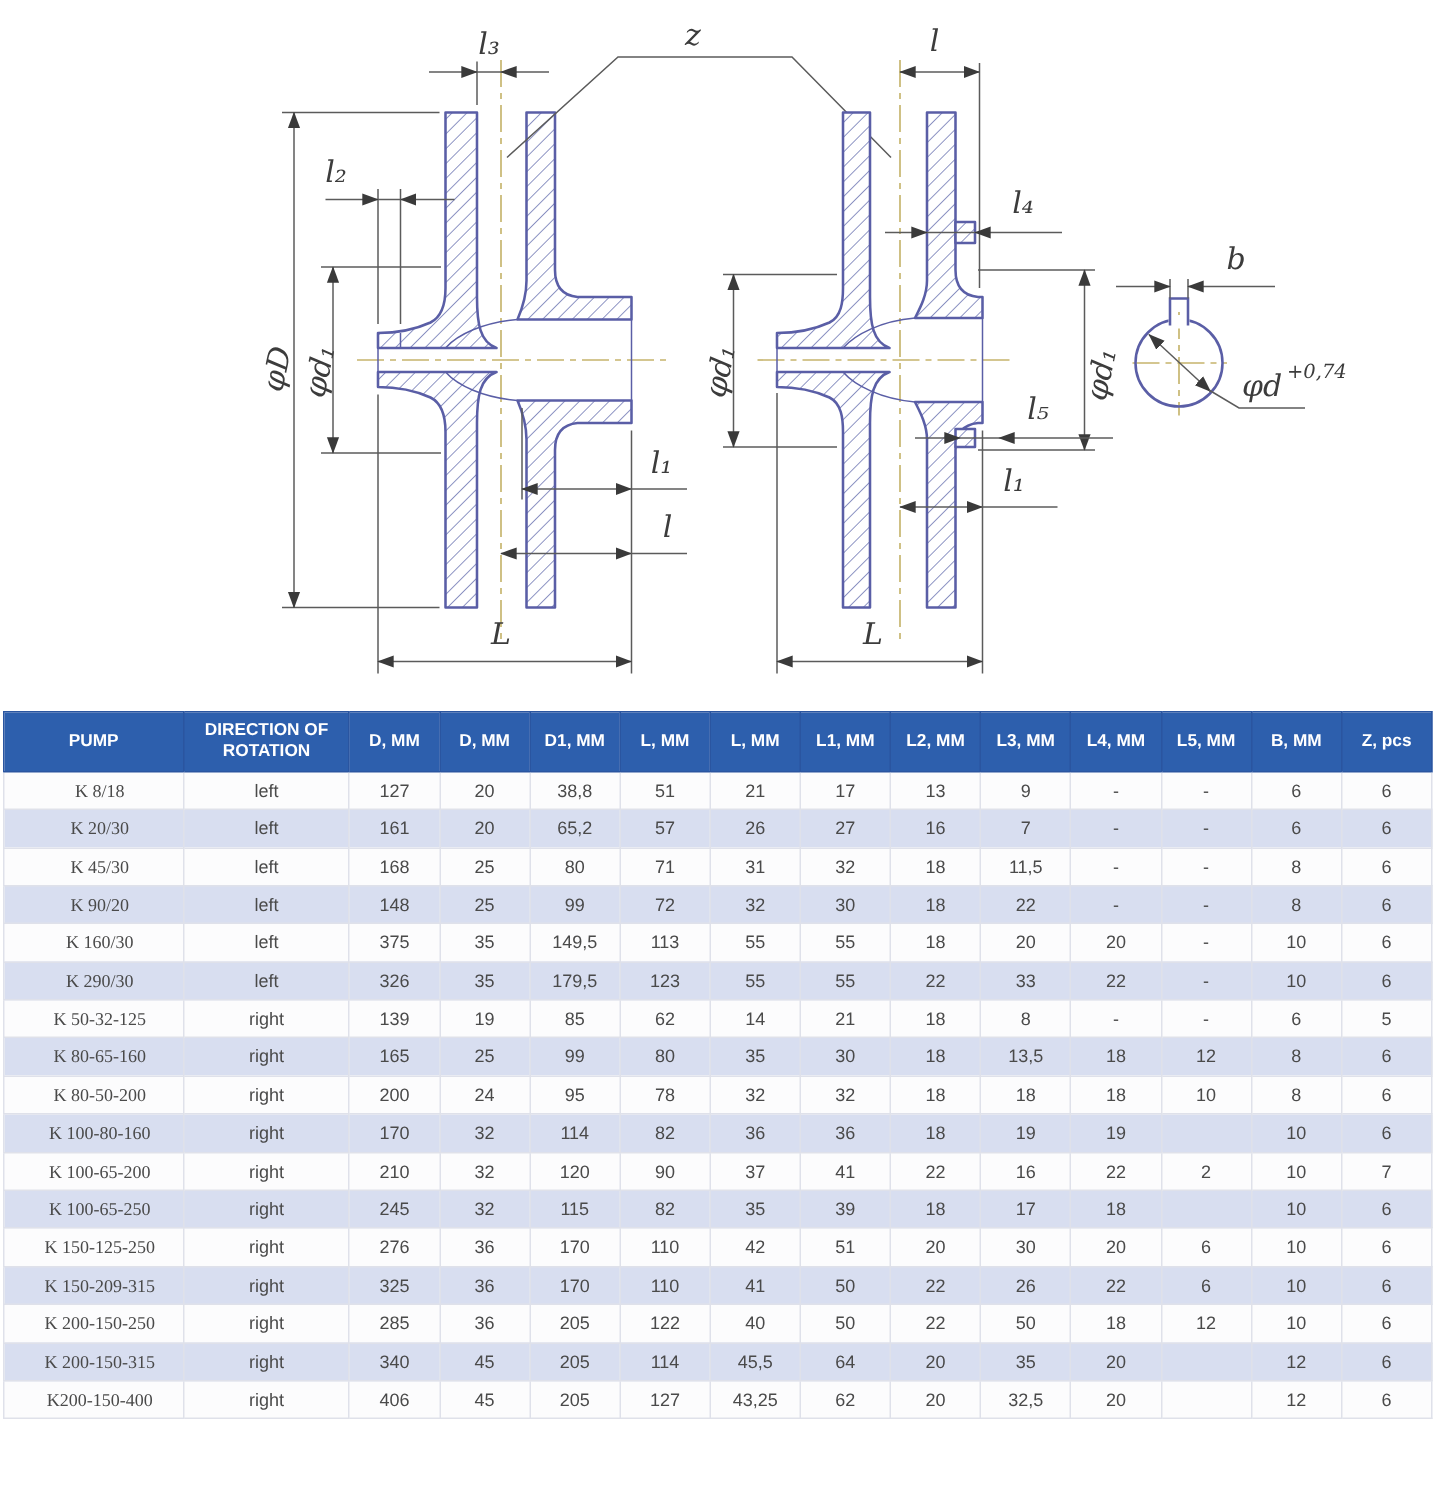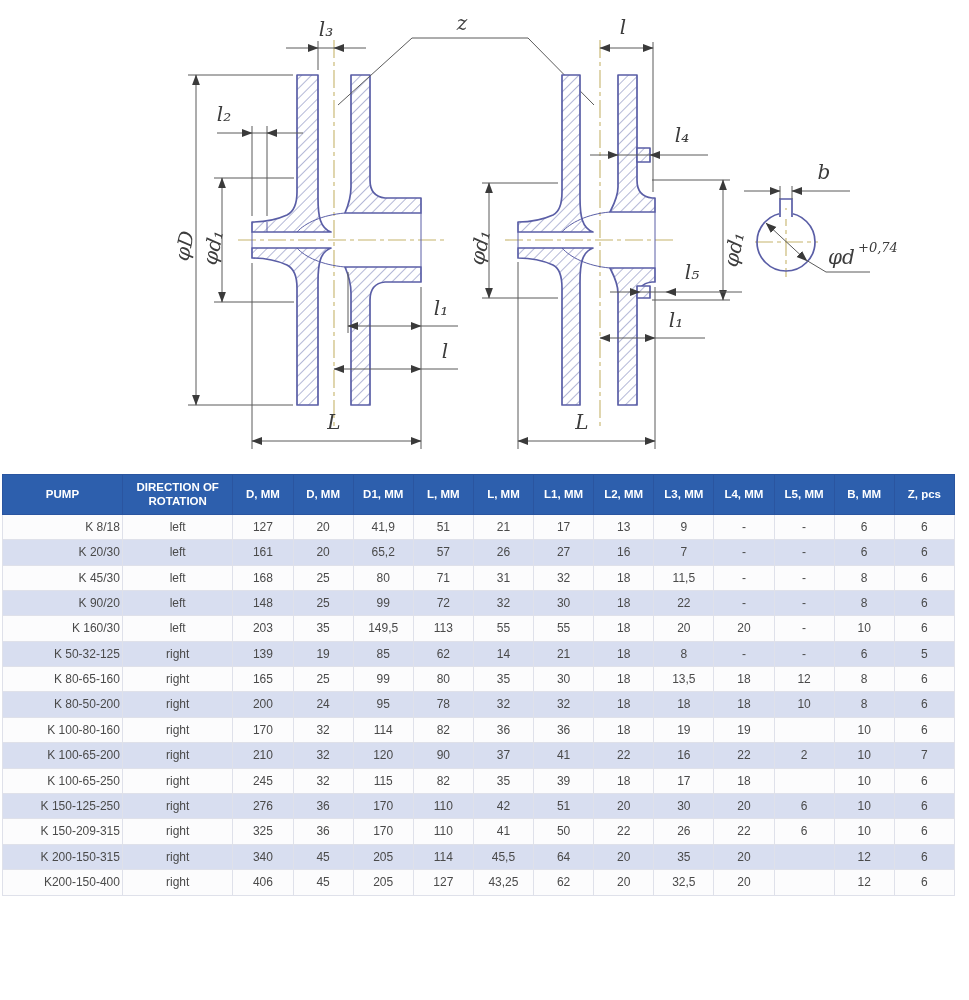--- a/index.html
+++ b/index.html
@@ -12,21 +12,21 @@
   .pline{fill:none;stroke:#5a5ea6;stroke-width:1.7;}
   .thin{fill:none;stroke:#5a5ea6;stroke-width:1;}
   .dim{fill:none;stroke:#5b5b5b;stroke-width:1;}
   .cl{fill:none;stroke:#c6b46c;stroke-width:1.1;stroke-dasharray:18 4 4 4;}
   .tbl-wrap{padding:2px 14px 0 2px;}
   table{width:100%;border-collapse:collapse;table-layout:fixed;}
   th{background:var(--hdr,#2d5fad);color:#fff;font-size:11.5px;font-weight:bold;text-align:center;vertical-align:middle;padding:5px 2px;border:1px solid #2a55a0;line-height:1.25;}
   td{font-size:12px;color:#4a4a4a;text-align:center;vertical-align:middle;padding:5px 2px;border:1px solid #dfe1ea;line-height:1.2;}
   tbody tr:nth-child(odd) td{background:var(--rowbase,#fcfcfd);}
   tbody tr:nth-child(even) td{background:var(--rowalt,#d8def0);}
-  td:first-child{text-align:right;padding-left:10px;}
+  td:first-child{text-align:center;padding-left:10px;font-family:Liberation Serif, serif;}
   col.c-pump{width:12.6%;} col.c-dir{width:11.6%;} col.c-num{width:6.316%;}
 </style>
 </head>
 <body>
 
 <div class="page">
 
   <div class="drawing-area">
     <svg width="969" height="472" viewBox="0 0 969 472">
       <defs>
@@ -201,21 +201,21 @@
             <th>B, MM</th>
             <th>Z, pcs</th>
           </tr>
       </thead>
       <tbody>
           <tr>
             <td>K 8/18</td>
             <td>left</td>
             <td>127</td>
             <td>20</td>
-            <td>41,9</td>
+            <td>38,8</td>
             <td>51</td>
             <td>21</td>
             <td>17</td>
             <td>13</td>
             <td>9</td>
             <td>-</td>
             <td>-</td>
             <td>6</td>
             <td>6</td>
           </tr>
@@ -263,29 +263,45 @@
             <td>18</td>
             <td>22</td>
             <td>-</td>
             <td>-</td>
             <td>8</td>
             <td>6</td>
           </tr>
           <tr>
             <td>K 160/30</td>
             <td>left</td>
-            <td>203</td>
+            <td>375</td>
             <td>35</td>
             <td>149,5</td>
             <td>113</td>
             <td>55</td>
             <td>55</td>
             <td>18</td>
             <td>20</td>
             <td>20</td>
+            <td>-</td>
+            <td>10</td>
+            <td>6</td>
+          </tr>
+          <tr>
+            <td>K 290/30</td>
+            <td>left</td>
+            <td>326</td>
+            <td>35</td>
+            <td>179,5</td>
+            <td>123</td>
+            <td>55</td>
+            <td>55</td>
+            <td>22</td>
+            <td>33</td>
+            <td>22</td>
             <td>-</td>
             <td>10</td>
             <td>6</td>
           </tr>
           <tr>
             <td>K 50-32-125</td>
             <td>right</td>
             <td>139</td>
             <td>19</td>
             <td>85</td>
@@ -405,20 +421,36 @@
             <td>41</td>
             <td>50</td>
             <td>22</td>
             <td>26</td>
             <td>22</td>
             <td>6</td>
             <td>10</td>
             <td>6</td>
           </tr>
           <tr>
+            <td>K 200-150-250</td>
+            <td>right</td>
+            <td>285</td>
+            <td>36</td>
+            <td>205</td>
+            <td>122</td>
+            <td>40</td>
+            <td>50</td>
+            <td>22</td>
+            <td>50</td>
+            <td>18</td>
+            <td>12</td>
+            <td>10</td>
+            <td>6</td>
+          </tr>
+          <tr>
             <td>K 200-150-315</td>
             <td>right</td>
             <td>340</td>
             <td>45</td>
             <td>205</td>
             <td>114</td>
             <td>45,5</td>
             <td>64</td>
             <td>20</td>
             <td>35</td>

